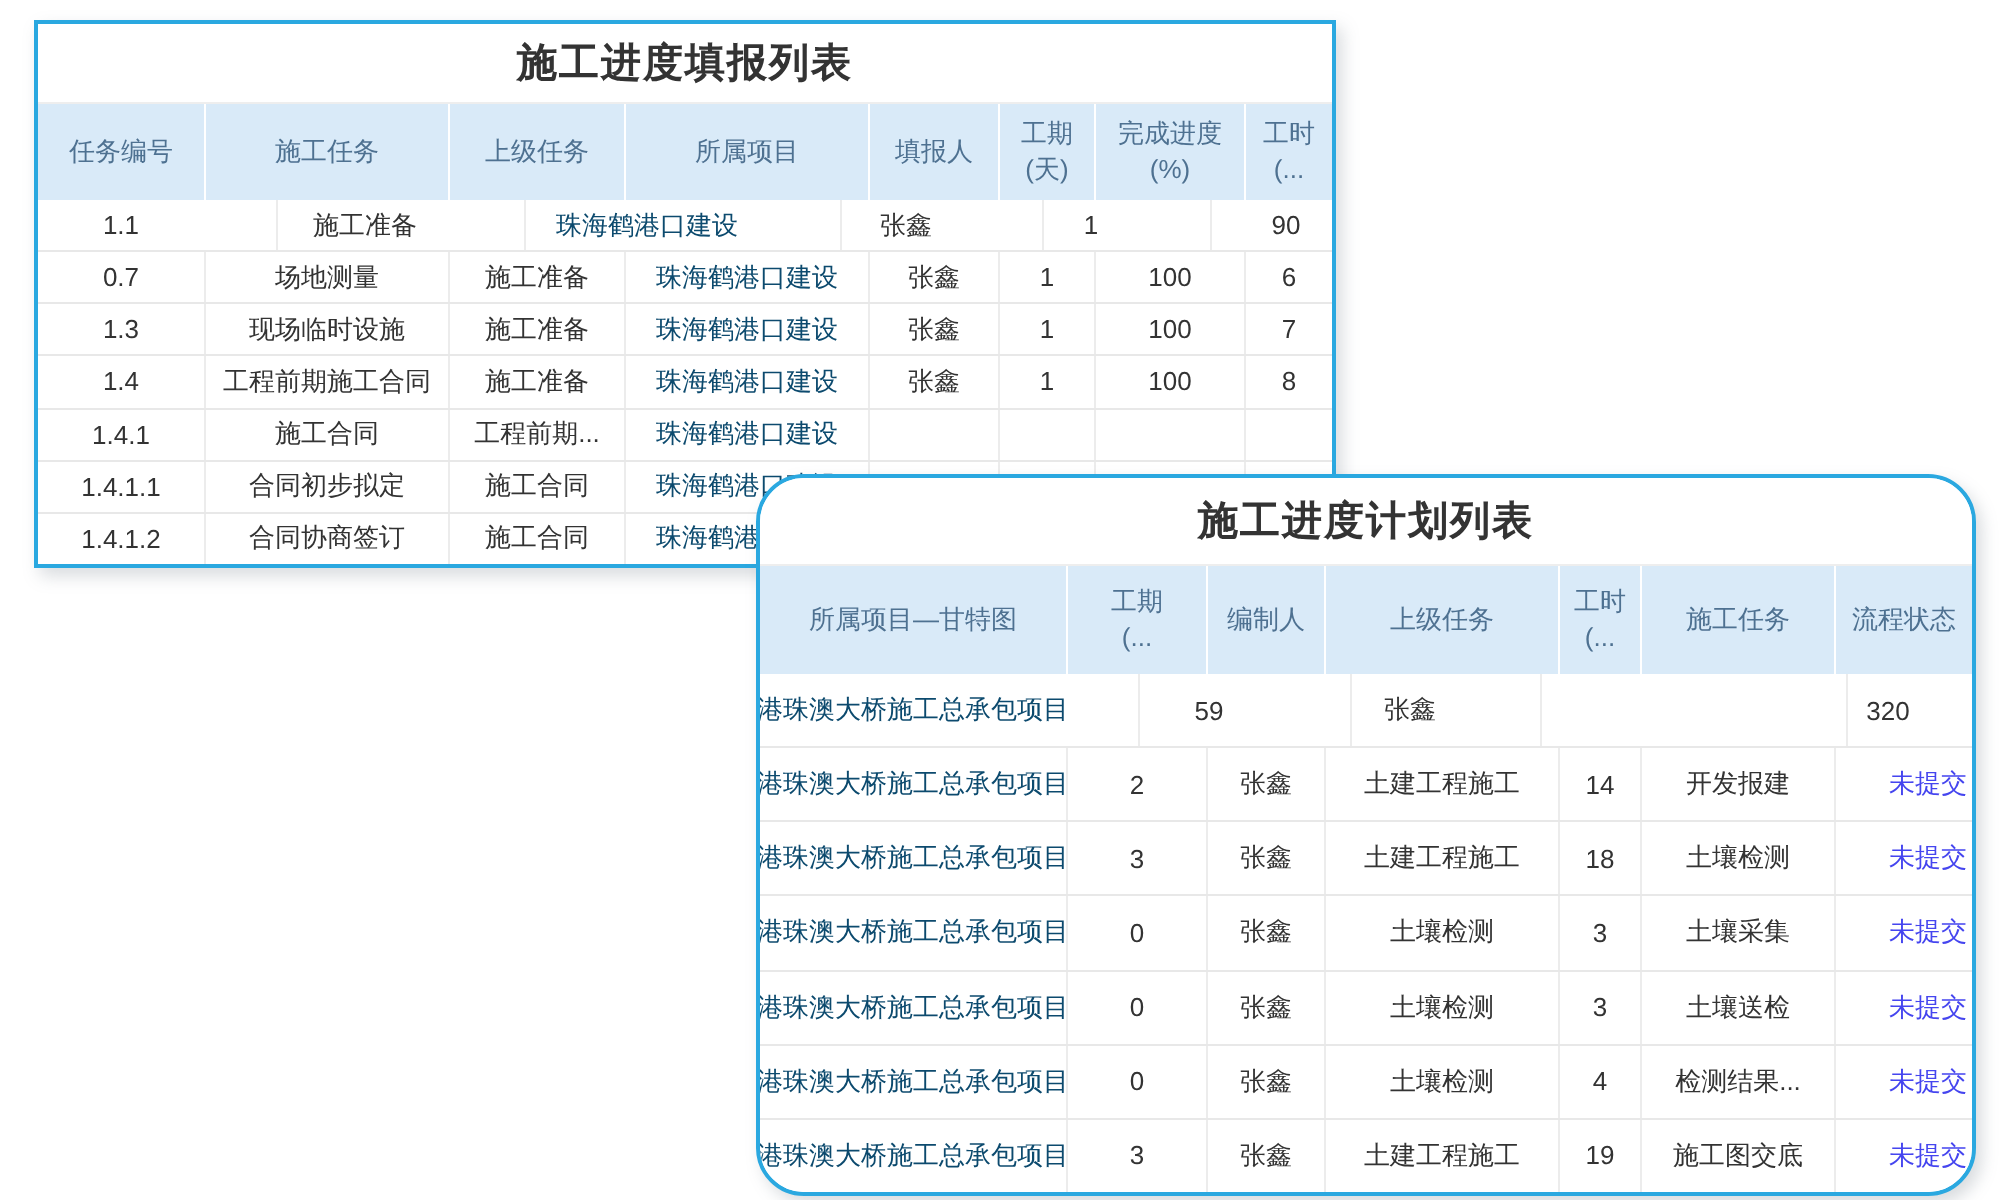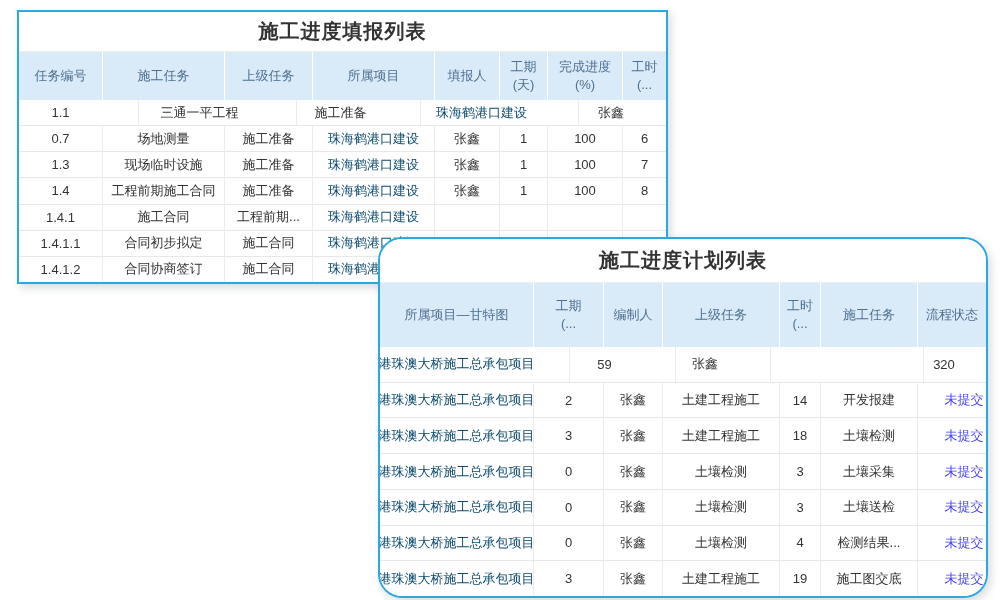--- a/index.html
+++ b/index.html
@@ -44,21 +44,21 @@
   }
   #report-panel .panel-title { height: 39px; }
   #plan-panel   .panel-title { height: 43px; }
 
   .thead {
     flex: 0 0 auto;
     display: flex;
     background: #d9eaf8;
   }
   #report-panel .thead { height: 48px; }
-  #plan-panel   .thead { height: 64px; }
+  #plan-panel   .thead { height: 54px; }
 
   .th {
     display: flex;
     align-items: center;
     justify-content: center;
     text-align: center;
     font-size: 13px;
     color: #4e7191;
     box-sizing: border-box;
     white-space: pre-line;
@@ -132,21 +132,20 @@
       <div class="th r-c6">工期
 (天)</div>
       <div class="th r-c7">完成进度
 (%)</div>
       <div class="th r-c8">工时
 (...</div>
     </div>
     <div class="tbody" id="report-tbody">
   <div class="row">
     <div class="td r-c1">1.1</div>
-    <div class="td r-c2">三通一平工程</div>
     <div class="td r-c3">施工准备</div>
     <div class="td r-c4 link">珠海鹤港口建设</div>
     <div class="td r-c5">张鑫</div>
     <div class="td r-c6">1</div>
     <div class="td r-c7">90</div>
     <div class="td r-c8">5</div>
   </div>
 
   <div class="row">
     <div class="td r-c1">0.7</div>

